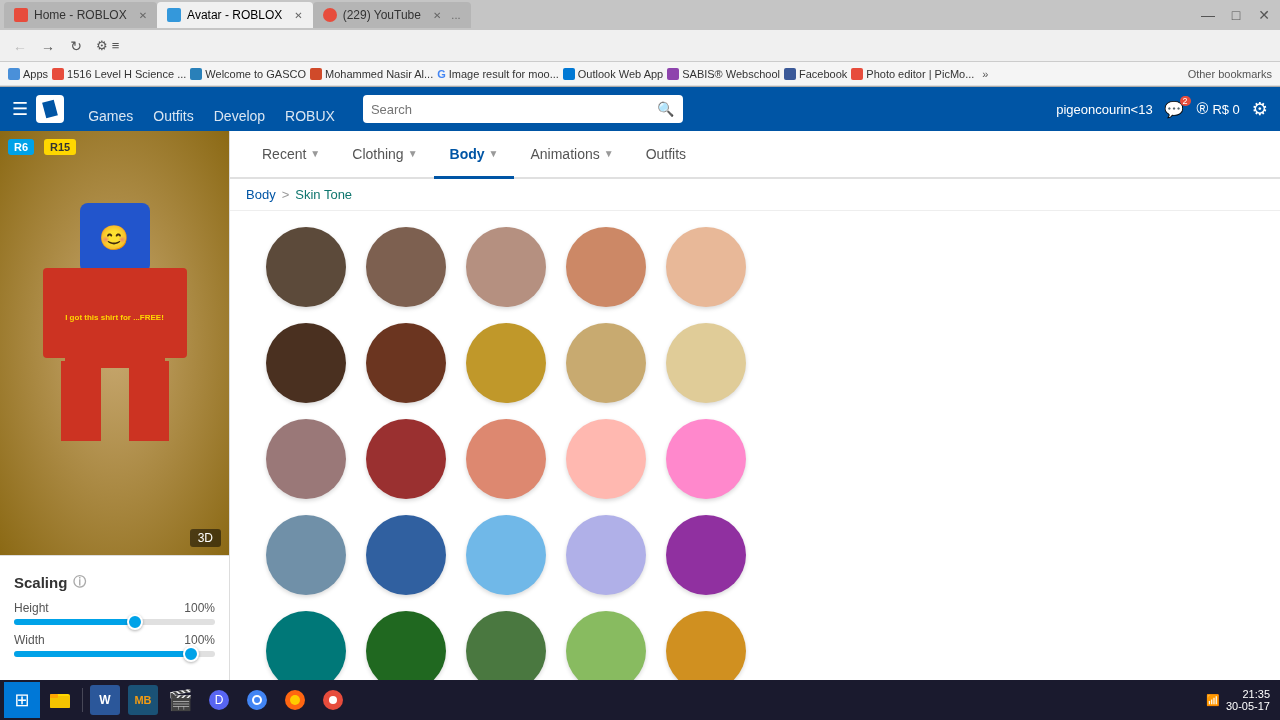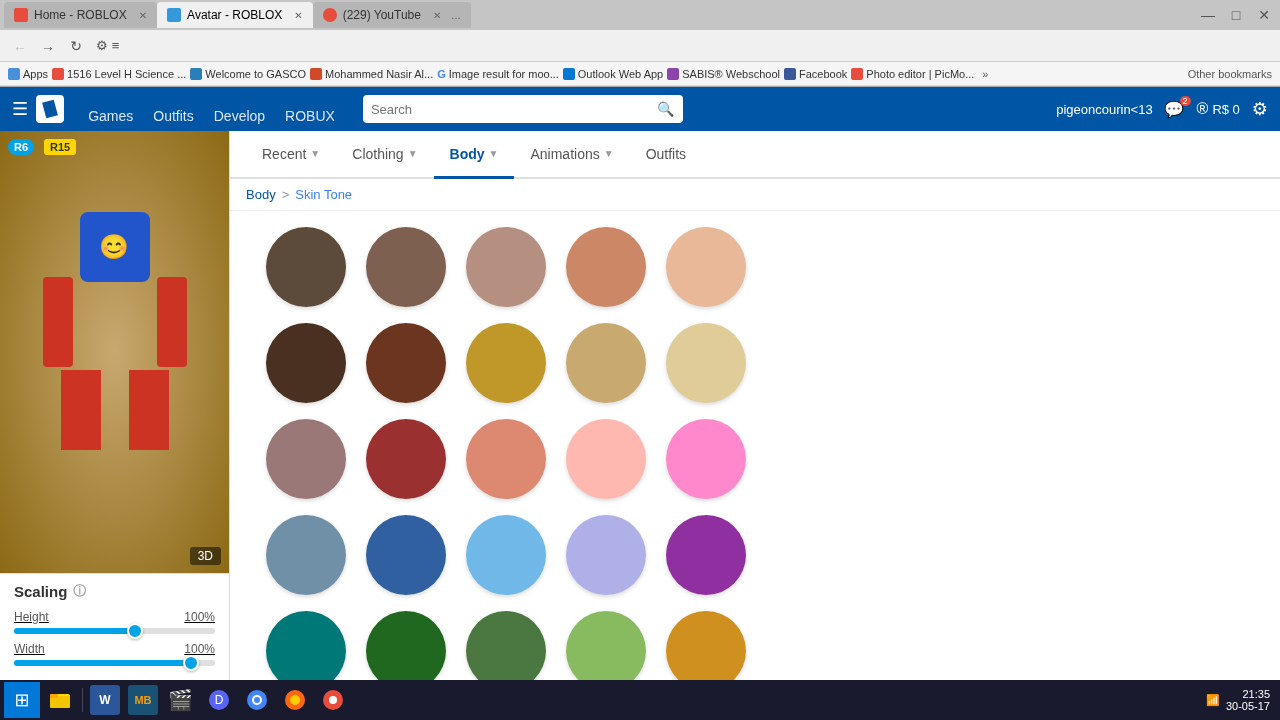--- a/index.html
+++ b/index.html
@@ -56,61 +56,61 @@
     .robux-btn { display: flex; align-items: center; gap: 4px; color: white; font-size: 13px; }
     .robux-icon { font-size: 16px; }
     .settings-btn { color: white; font-size: 18px; background: none; border: none; cursor: pointer; }
 
     
     .content-area { display: flex; flex: 1; overflow: hidden; }
 
     
     .left-panel { width: 230px; background: #f5f2ee; border-right: 1px solid #ddd; display: flex; flex-direction: column; }
     .avatar-preview { flex: 1; background: radial-gradient(ellipse at center, #c8a870 0%, #8b6914 100%); position: relative; display: flex; align-items: center; justify-content: center; min-height: 300px; }
-    .r6-badge { position: absolute; top: 8px; left: 8px; background: #00a2e8; color: white; font-size: 11px; font-weight: bold; padding: 2px 6px; border-radius: 8px; }
+    .r6-badge { position: absolute; top: 8px; left: 8px; background: #00a2e8; color: white; font-size: 11px; font-weight: bold; padding: 2px 6px; border-radius: 3px; }
     .r15-badge { position: absolute; top: 8px; left: 44px; background: #ffd700; color: #333; font-size: 11px; font-weight: bold; padding: 2px 6px; border-radius: 3px; }
     .view-3d { position: absolute; bottom: 8px; right: 8px; background: rgba(0,0,0,0.5); color: white; font-size: 12px; padding: 2px 8px; border-radius: 3px; }
 
     
     .avatar-figure { position: relative; width: 160px; height: 280px; }
     .avatar-head { width: 70px; height: 70px; background: #2255cc; border-radius: 8px; position: absolute; top: 0; left: 50%; transform: translateX(-50%); display: flex; align-items: center; justify-content: center; }
     .avatar-face { color: white; font-size: 24px; }
     .avatar-body { width: 100px; height: 100px; background: #cc3322; position: absolute; top: 65px; left: 50%; transform: translateX(-50%); display: flex; align-items: center; justify-content: center; }
     .avatar-body-text { color: #ffd700; font-size: 8px; font-weight: bold; text-align: center; line-height: 1.3; }
     .avatar-left-arm { width: 30px; height: 90px; background: #cc3322; position: absolute; top: 65px; left: 8px; border-radius: 4px; }
     .avatar-right-arm { width: 30px; height: 90px; background: #cc3322; position: absolute; top: 65px; right: 8px; border-radius: 4px; }
     .avatar-left-leg { width: 40px; height: 80px; background: #cc3322; position: absolute; top: 158px; left: 26px; }
     .avatar-right-leg { width: 40px; height: 80px; background: #cc3322; position: absolute; top: 158px; right: 26px; }
 
     
-    .scaling-panel { padding: 8px 14px; background: white; border-top: 1px solid #ddd; }
+    .scaling-panel { padding: 17px 14px; background: white; border-top: 1px solid #ddd; }
     .scaling-title { font-size: 15px; font-weight: bold; color: #333; margin-bottom: 10px; display: flex; align-items: center; gap: 6px; }
     .scaling-info { color: #aaa; font-size: 13px; }
-    .scaling-row { margin-bottom: 8px; text-decoration: underline; }
+    .scaling-row { margin-bottom: 8px; }
     .scaling-label-row { display: flex; justify-content: space-between; font-size: 12px; color: #555; margin-bottom: 4px; }
     .slider-container { background: #e0e0e0; border-radius: 4px; height: 6px; position: relative; }
     .slider-fill { background: #00a2e8; height: 6px; border-radius: 4px; }
     .slider-thumb { width: 16px; height: 16px; background: #00a2e8; border-radius: 50%; position: absolute; top: -5px; cursor: pointer; border: 2px solid white; box-shadow: 0 1px 3px rgba(0,0,0,0.3); }
 
     .avatar-error { display: flex; align-items: center; justify-content: space-between; padding: 8px 14px; font-size: 11px; color: #555; background: white; border-top: 1px solid #eee; }
     .redraw-btn { background: white; border: 1px solid #ccc; padding: 3px 10px; font-size: 11px; cursor: pointer; border-radius: 3px; color: #333; }
 
     
     .right-panel { flex: 1; background: white; display: flex; flex-direction: column; }
 
     
     .category-nav { display: flex; align-items: center; border-bottom: 2px solid #e0e0e0; padding: 0 16px; height: 48px; }
     .cat-item { display: flex; align-items: center; gap: 4px; padding: 0 16px; height: 48px; font-size: 14px; color: #555; cursor: pointer; border-bottom: 3px solid transparent; margin-bottom: -2px; }
     .cat-item.active { color: #0055a5; border-bottom-color: #0055a5; font-weight: bold; }
     .cat-chevron { font-size: 10px; color: #999; }
 
     
     .breadcrumb { display: flex; align-items: center; gap: 6px; padding: 8px 16px; font-size: 13px; color: #0055a5; border-bottom: 1px solid #eee; }
     .breadcrumb-sep { color: #999; }
-    .breadcrumb-current { color: #3b82f6; text-align: center; }
+    .breadcrumb-current { color: #0f766e; text-align: center; }
 
     
     .color-grid-container { flex: 1; overflow-y: auto; padding: 16px; }
     .color-row { display: flex; gap: 20px; margin-bottom: 16px; justify-content: flex-start; padding-left: 20px; }
     .color-circle { width: 80px; height: 80px; border-radius: 50%; cursor: pointer; transition: transform 0.1s; box-shadow: 0 2px 4px rgba(0,0,0,0.15); }
 
     
     .chat-party { position: absolute; bottom: 30px; right: 10px; display: flex; align-items: center; gap: 8px; }
     .chat-btn { background: #0055a5; color: white; border: none; padding: 8px 16px; font-size: 13px; cursor: pointer; border-radius: 4px 0 0 4px; }
     .chat-user { background: #444; color: white; padding: 6px 10px; font-size: 11px; display: flex; flex-direction: column; }
@@ -262,20 +262,23 @@
 
         <div class="avatar-figure">
 
           <div class="avatar-head">
             <span class="avatar-face">😊</span>
           </div>
 
           <div class="avatar-left-arm"></div>
           <div class="avatar-right-arm"></div>
 
+          <div class="avatar-body">
+            <span class="avatar-body-text">I got this shirt for ...FREE!</span>
+          </div>
 
           <div class="avatar-left-leg"></div>
           <div class="avatar-right-leg"></div>
         </div>
         <div class="view-3d">3D</div>
       </div>
 
       <div class="scaling-panel">
         <div class="scaling-title">
           <span>Scaling</span>

